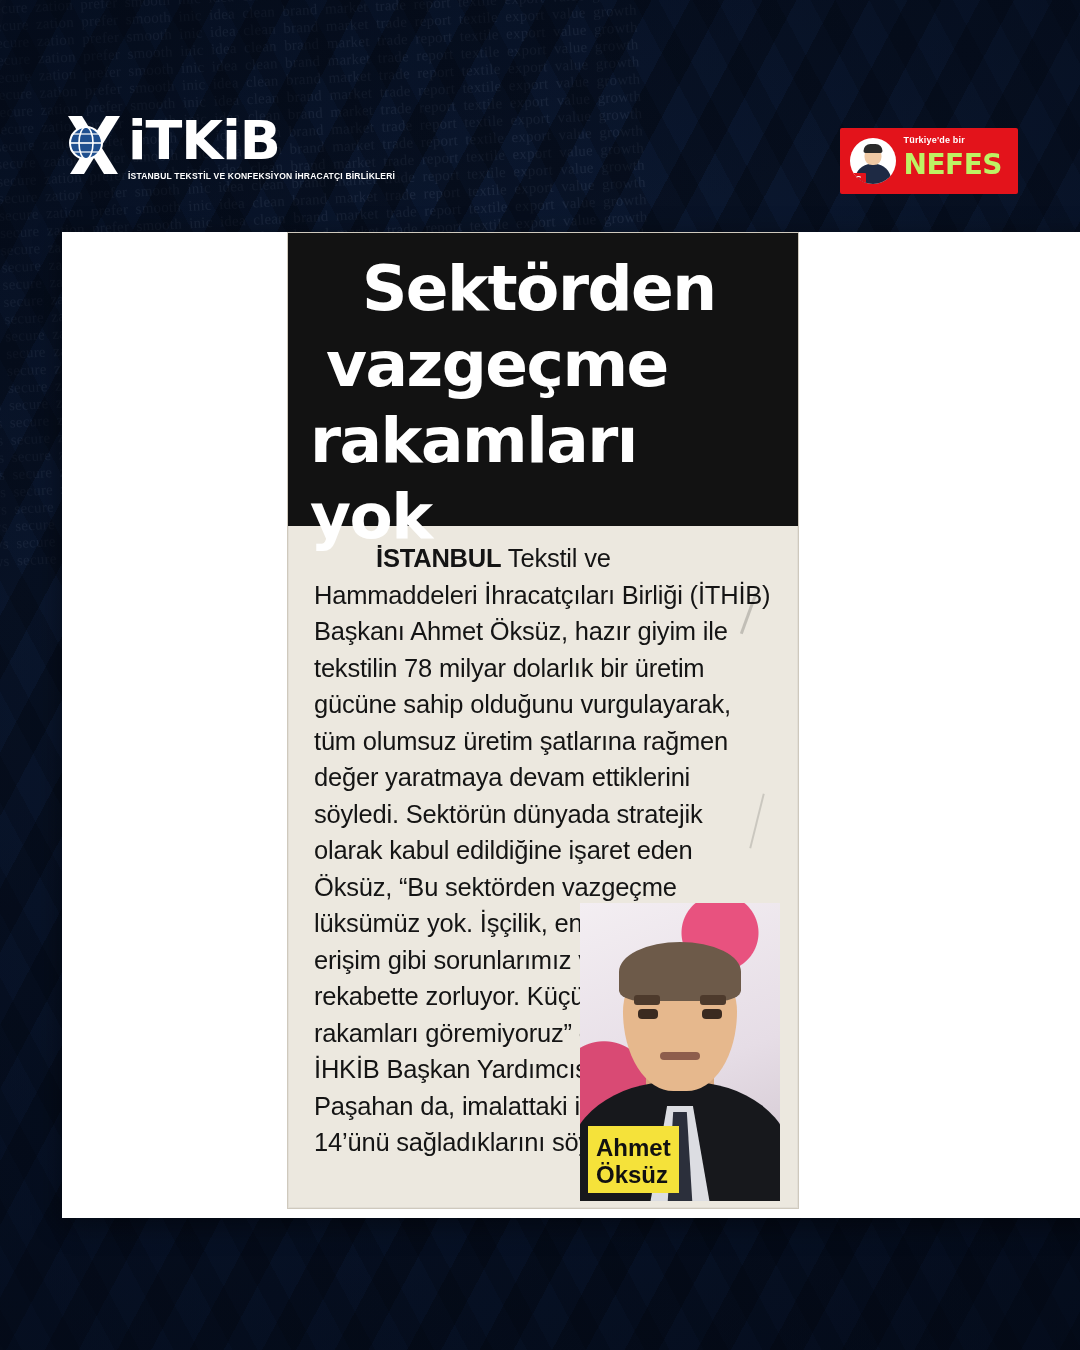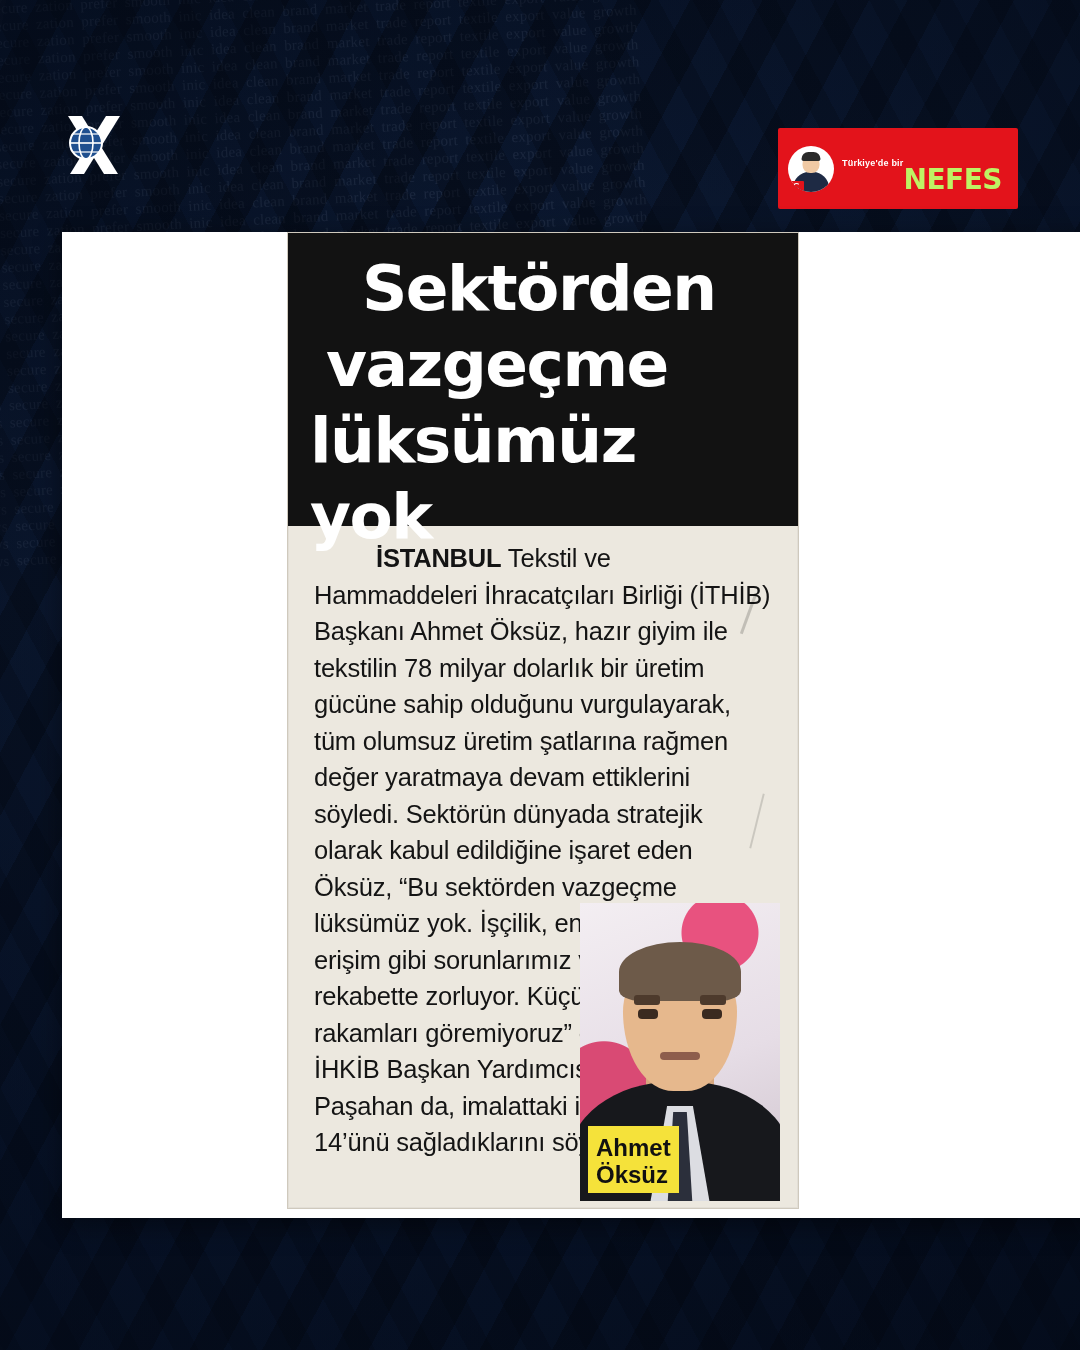--- a/index.html
+++ b/index.html
@@ -170,21 +170,21 @@
     content: "";
     position: absolute;
     left: 3px;
     top: 2.5px;
     width: 5px;
     height: 5px;
     border-radius: 50%;
     border: 1.4px solid #ffffff;
     border-right-color: transparent;
   }
-  .nefes-right { display: flex; flex-direction: row; margin-top: 23px; }
+  .nefes-right { display: flex; flex-direction: column; }
   .nefes-tag {
     font-size: 9px;
     color: #ffffff;
     font-weight: 700;
     letter-spacing: 0.2px;
     margin-bottom: -2px;
     font-family: "Liberation Sans", sans-serif;
   }
   .nefes-word {
     font-size: 28px;
@@ -451,20 +451,24 @@
       <svg width="62" height="66" viewBox="0 0 62 66" aria-hidden="true">
         <path d="M6 4 L20 4 L56 62 L42 62 Z" fill="#ffffff"></path>
         <path d="M44 4 L58 4 L22 62 L8 62 Z" fill="#ffffff"></path>
         <circle cx="24" cy="31" r="16" fill="#1f4f8f"></circle>
         <circle cx="24" cy="31" r="16" fill="none" stroke="#ffffff" stroke-width="2"></circle>
         <ellipse cx="24" cy="31" rx="7" ry="16" fill="none" stroke="#ffffff" stroke-width="1.6"></ellipse>
         <line x1="8" y1="31" x2="40" y2="31" stroke="#ffffff" stroke-width="1.6"></line>
         <line x1="11" y1="22" x2="37" y2="22" stroke="#ffffff" stroke-width="1.2"></line>
         <line x1="11" y1="40" x2="37" y2="40" stroke="#ffffff" stroke-width="1.2"></line>
       </svg>
+    </div>
+    <div class="itkib-text">
+      <div class="itkib-word">iTKiB</div>
+      <div class="itkib-sub">İSTANBUL TEKSTİL VE KONFEKSİYON İHRACATÇI BİRLİKLERİ</div>
     </div>
   </div>
 
   <div class="logo-nefes">
     <div class="nefes-box">
       <div class="nefes-avatar">
         <div class="body"></div>
         <div class="head"></div>
         <div class="hair"></div>
         <div class="flag"></div>
@@ -476,21 +480,21 @@
     </div>
   </div>
 
   <div class="sheet">
     <div class="clipping">
 
       <div class="headline-block">
         <div class="headline">
           <span class="l1">Sektörden</span>
           <span class="l2">vazgeçme</span>
-          <span class="l3">lüksümüz yok</span>
+          <span class="l3">rakamları yok</span>
         </div>
       </div>
 
       <div class="body-area">
         <div class="body-text">
           <b>İSTANBUL</b><span> Tekstil ve Hammaddeleri İhracatçıları Birliği (İTHİB) Başkanı Ahmet Öksüz, hazır giyim ile tekstilin 78 milyar dolarlık bir üretim gücüne sahip olduğunu vurgulayarak, tüm olumsuz üretim şatlarına rağmen değer yaratmaya devam ettiklerini söyledi. Sektörün dünyada stratejik olarak kabul edildiğine işaret eden Öksüz, “Bu sektörden vazgeçme lüksümüz yok. İşçilik, enerji finansmana erişim gibi sorunlarımız var bu bizi rekabette zorluyor. Küçülüyoruz, eski rakamları göremiyoruz” diye konuştu. İHKİB Başkan Yardımcısı Mustafa Paşahan da, imalattaki istihdamın yüzde 14’ünü sağladıklarını söyledi.</span>
         </div>
 
         <div class="photo">
           <div class="flagbg"></div>

